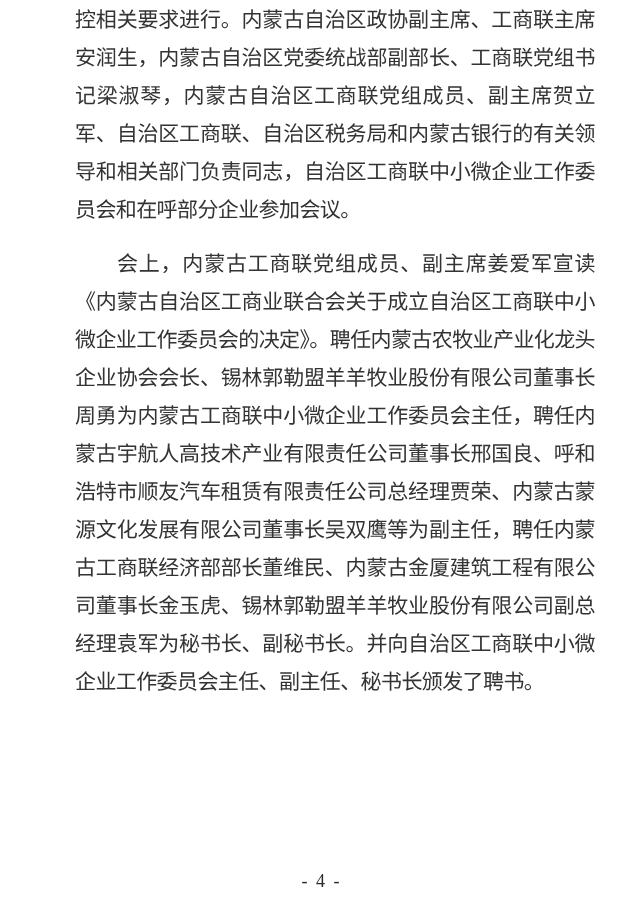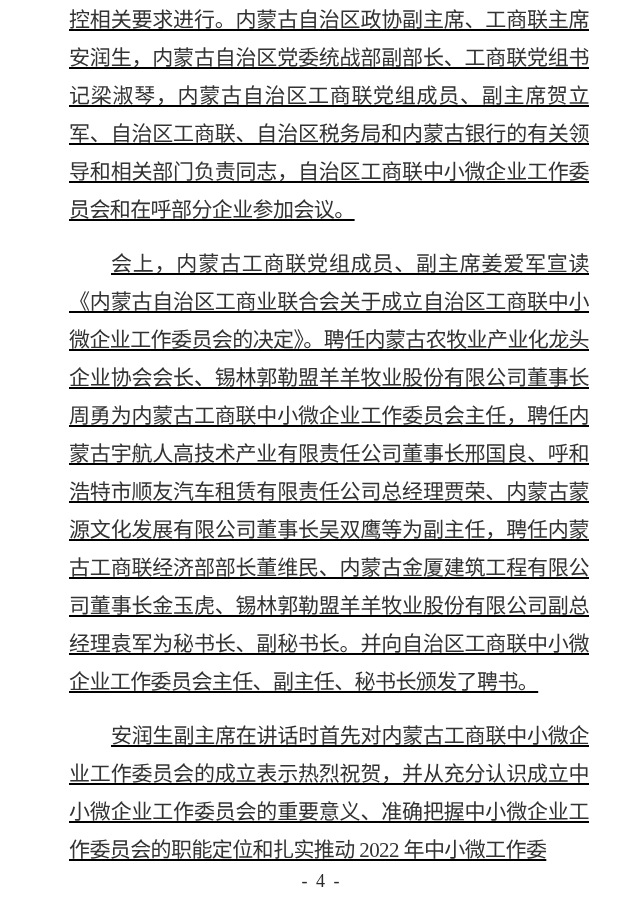--- a/index.html
+++ b/index.html
@@ -10,24 +10,23 @@
   .page {
     position: relative;
     width: 643px;
     height: 914px;
     background: #ffffff;
     overflow: hidden;
     font-family: "Liberation Serif", "DejaVu Serif", serif;
   }
   .content {
     position: absolute;
-    left: 69px;
+    left: 75px;
     top: 1px;
     width: 520px;
-    text-decoration: underline;
   }
   .para {
     margin: 0;
     font-size: 21px;
     line-height: 38px;
     letter-spacing: -0.6px;
     color: #333333;
     text-align: justify;
     text-justify: inter-character;
     word-break: break-all;
@@ -50,18 +49,17 @@
     font-family: "Liberation Serif", "DejaVu Serif", serif;
   }
 </style>
 </head>
 <body>
 
 <div class="page">
   <div class="content">
     <p class="para">控相关要求进行。内蒙古自治区政协副主席、工商联主席安润生，内蒙古自治区党委统战部副部长、工商联党组书记梁淑琴，内蒙古自治区工商联党组成员、副主席贺立军、自治区工商联、自治区税务局和内蒙古银行的有关领导和相关部门负责同志，自治区工商联中小微企业工作委员会和在呼部分企业参加会议。</p>
     <p class="para indent">会上，内蒙古工商联党组成员、副主席姜爱军宣读《内蒙古自治区工商业联合会关于成立自治区工商联中小微企业工作委员会的决定》。聘任内蒙古农牧业产业化龙头企业协会会长、锡林郭勒盟羊羊牧业股份有限公司董事长周勇为内蒙古工商联中小微企业工作委员会主任，聘任内蒙古宇航人高技术产业有限责任公司董事长邢国良、呼和浩特市顺友汽车租赁有限责任公司总经理贾荣、内蒙古蒙源文化发展有限公司董事长吴双鹰等为副主任，聘任内蒙古工商联经济部部长董维民、内蒙古金厦建筑工程有限公司董事长金玉虎、锡林郭勒盟羊羊牧业股份有限公司副总经理袁军为秘书长、副秘书长。并向自治区工商联中小微企业工作委员会主任、副主任、秘书长颁发了聘书。</p>
-    <p class="para indent">安润生副主席在讲话时首先对内蒙古工商联中小微企业工作委员会的成立表示热烈祝贺，并从充分认识成立中小微企业工作委员会的重要意义、准确把握中小微企业工作委员会的职能定位和扎实推动 2022 年中小微工作委</p>
   </div>
   <div class="footer">
     <span class="pagenum">- 4 -</span>
   </div>
 </div>
 
 </body></html>

